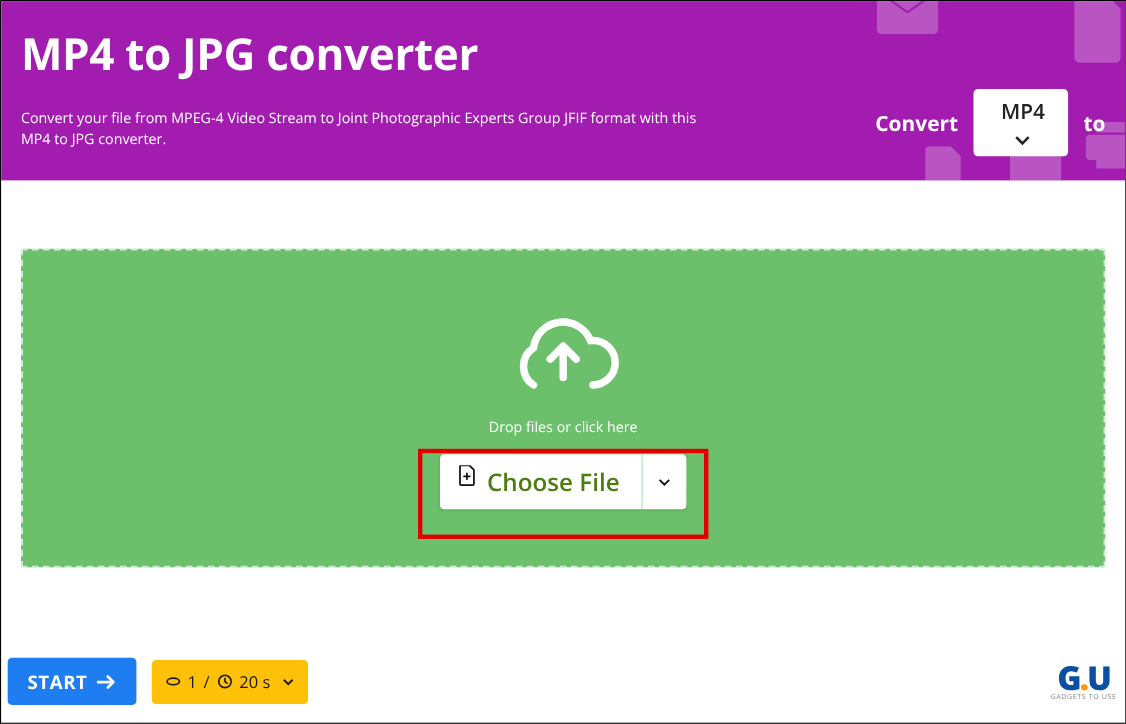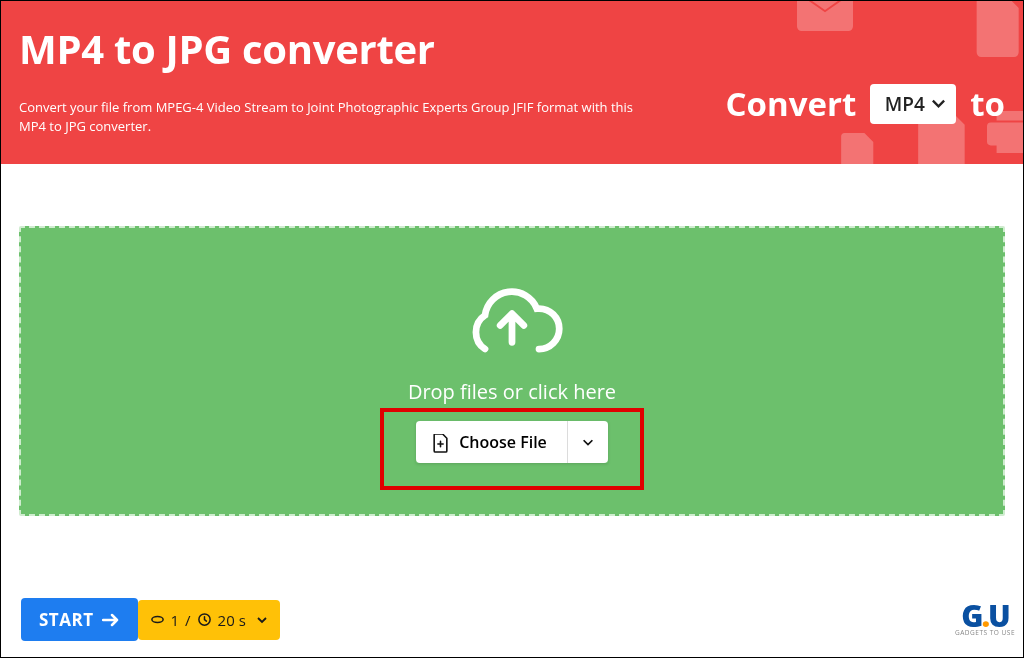--- a/index.html
+++ b/index.html
@@ -6,21 +6,21 @@
     body {
       font-family: -apple-system, BlinkMacSystemFont, "Segoe UI", "Open Sans", sans-serif;
       background: #fff;
       width: 1024px;
       height: 658px;
       overflow: hidden;
       position: relative;
       border: 1px solid #000;
     }
     .header {
-      background: #ef4444;
+      background: #a21caf;
       color: #fff;
       padding: 20px 18px 28px 18px;
       position: relative;
       overflow: hidden;
     }
     .header-bg-icons {
       position: absolute;
       right: 0;
       top: 0;
       width: 260px;
@@ -49,37 +49,38 @@
     }
     .convert-row {
       position: absolute;
       right: 18px;
       top: 80px;
       display: flex;
       align-items: center;
       gap: 14px;
     }
     .convert-label {
-      font-size: 33px;
+      font-size: 19px;
       font-weight: 700;
       color: #fff;
     }
     .fmt-select {
       background: #fff;
       color: #222;
       font-size: 19px;
       font-weight: 600;
       padding: 7px 10px 7px 14px;
       border-radius: 4px;
       display: flex;
       align-items: center;
       gap: 6px;
       cursor: pointer;
       min-width: 86px;
       justify-content: center;
+      flex-direction: column;
     }
     .fmt-select svg { width: 15px; height: 15px; }
 
     .main-area {
       padding: 62px 18px 22px 18px;
     }
     .dropzone {
       background: #6cc06c;
       border: 2px dashed #cfeccf;
       border-radius: 2px;
@@ -92,38 +93,38 @@
       position: relative;
     }
     .cloud-icon {
       width: 108px;
       height: 88px;
       margin-bottom: 12px;
       stroke: #fff;
       fill: none;
     }
     .drop-text {
-      font-size: 20px;
+      font-size: 13px;
       margin-bottom: 16px;
       font-weight: 400;
     }
     .choose-wrap {
       display: flex;
       align-items: stretch;
       box-shadow: 0 1px 3px rgba(0,0,0,0.15);
     }
     .choose-btn {
       background: #fff;
-      color: #000000;
-      font-size: 16px;
+      color: #4d7c0f;
+      font-size: 22px;
       font-weight: 600;
       padding: 10px 20px 10px 16px;
       border-radius: 4px 0 0 4px;
       display: flex;
-      align-items: flex-end;
+      align-items: flex-start;
       gap: 10px;
       cursor: pointer;
       border-right: 1px solid #dcdcdc;
     }
     .choose-btn svg { width: 17px; height: 19px; }
     .choose-caret {
       background: #fff;
       border-radius: 0 4px 4px 0;
       width: 40px;
       display: flex;
@@ -138,24 +139,24 @@
       width: 264px;
       height: 82px;
       left: 50%;
       transform: translateX(-50%);
       top: 180px;
       pointer-events: none;
     }
 
     .bottom-bar {
       position: absolute;
-      left: 20px;
+      left: 6px;
       bottom: 16px;
       display: flex;
-      gap: 0;
+      gap: 14px;
       align-items: center;
     }
     .start-btn {
       background: #1e7df0;
       color: #fff;
       font-size: 17px;
       font-weight: 700;
       letter-spacing: 0.5px;
       padding: 10px 18px;
       border-radius: 4px;

